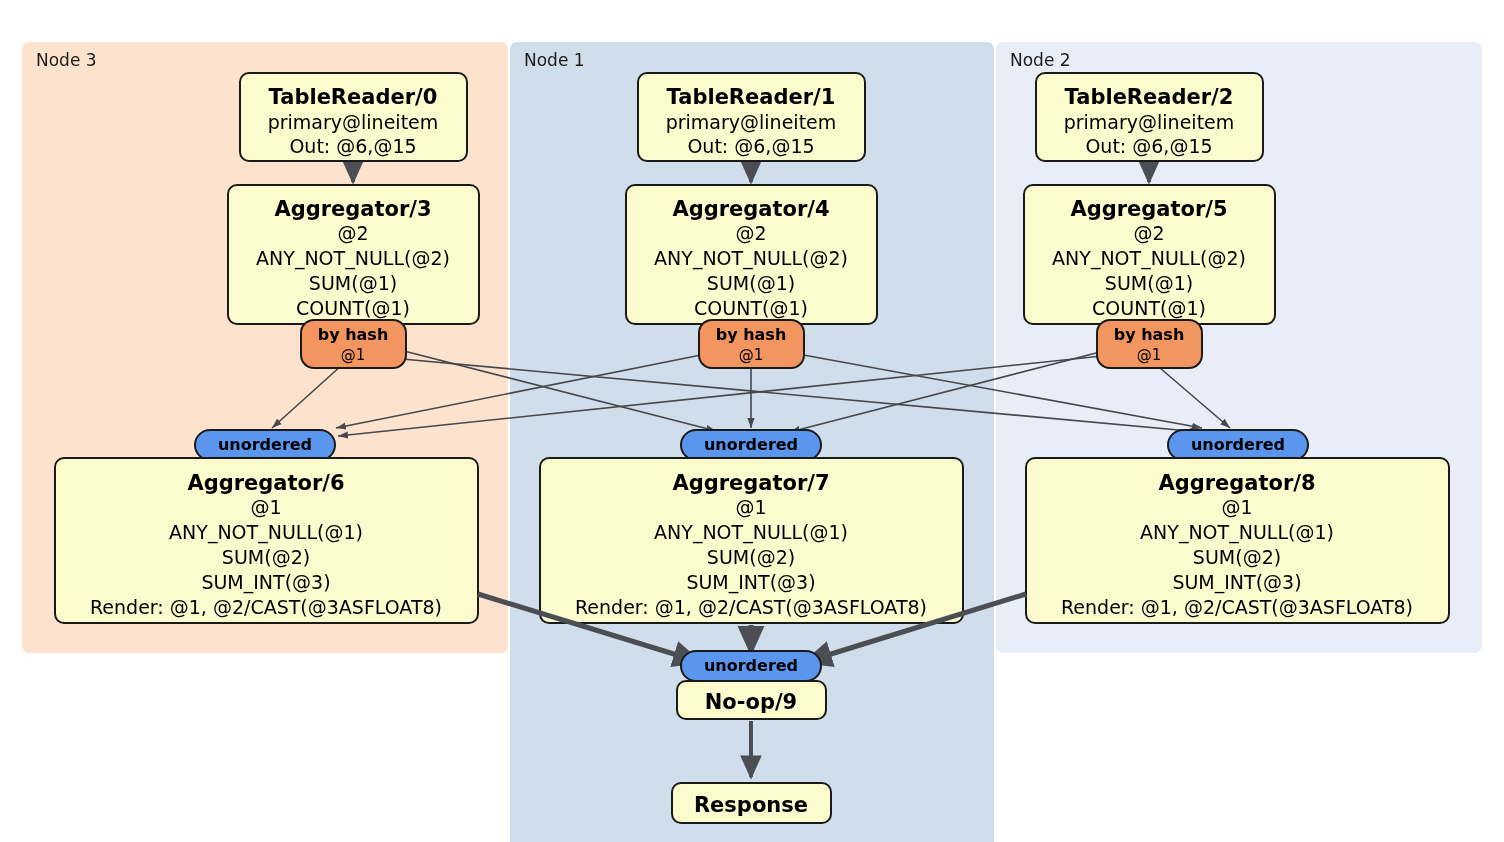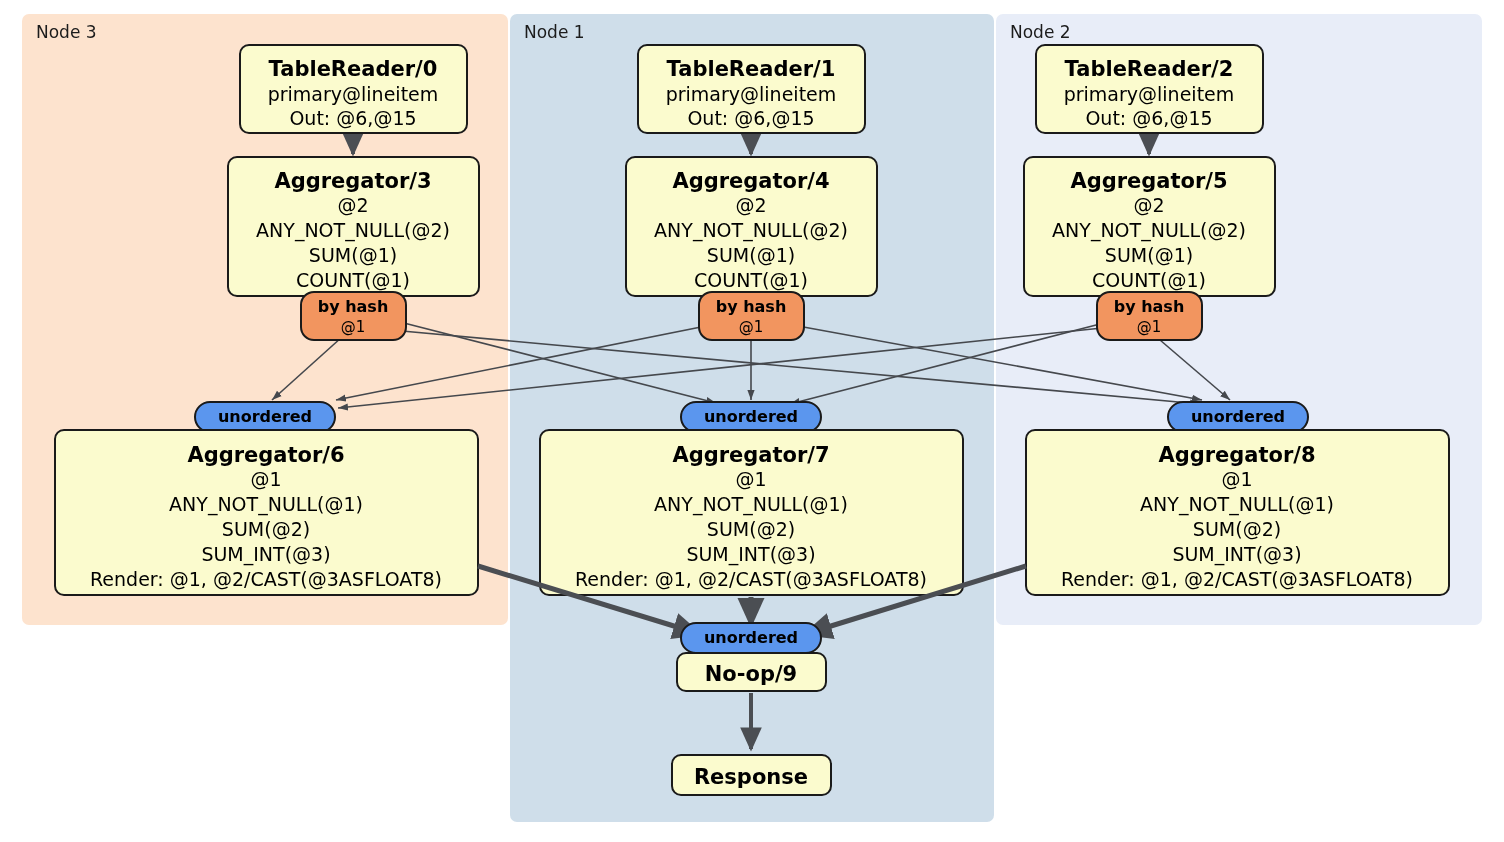--- a/index.html
+++ b/index.html
@@ -10,20 +10,21 @@
   body {
     width: 1504px;
     height: 842px;
     font-family: "DejaVu Sans", sans-serif;
     overflow: hidden;
   }
   #stage {
     position: relative;
     width: 1504px;
     height: 724px;
+    margin-top: 28px;
   }
   svg.diagram {
     position: absolute;
     left: 0;
     top: 0;
     width: 1504px;
     height: 842px;
   }
   .region-label {
     font-family: "DejaVu Sans", sans-serif;

